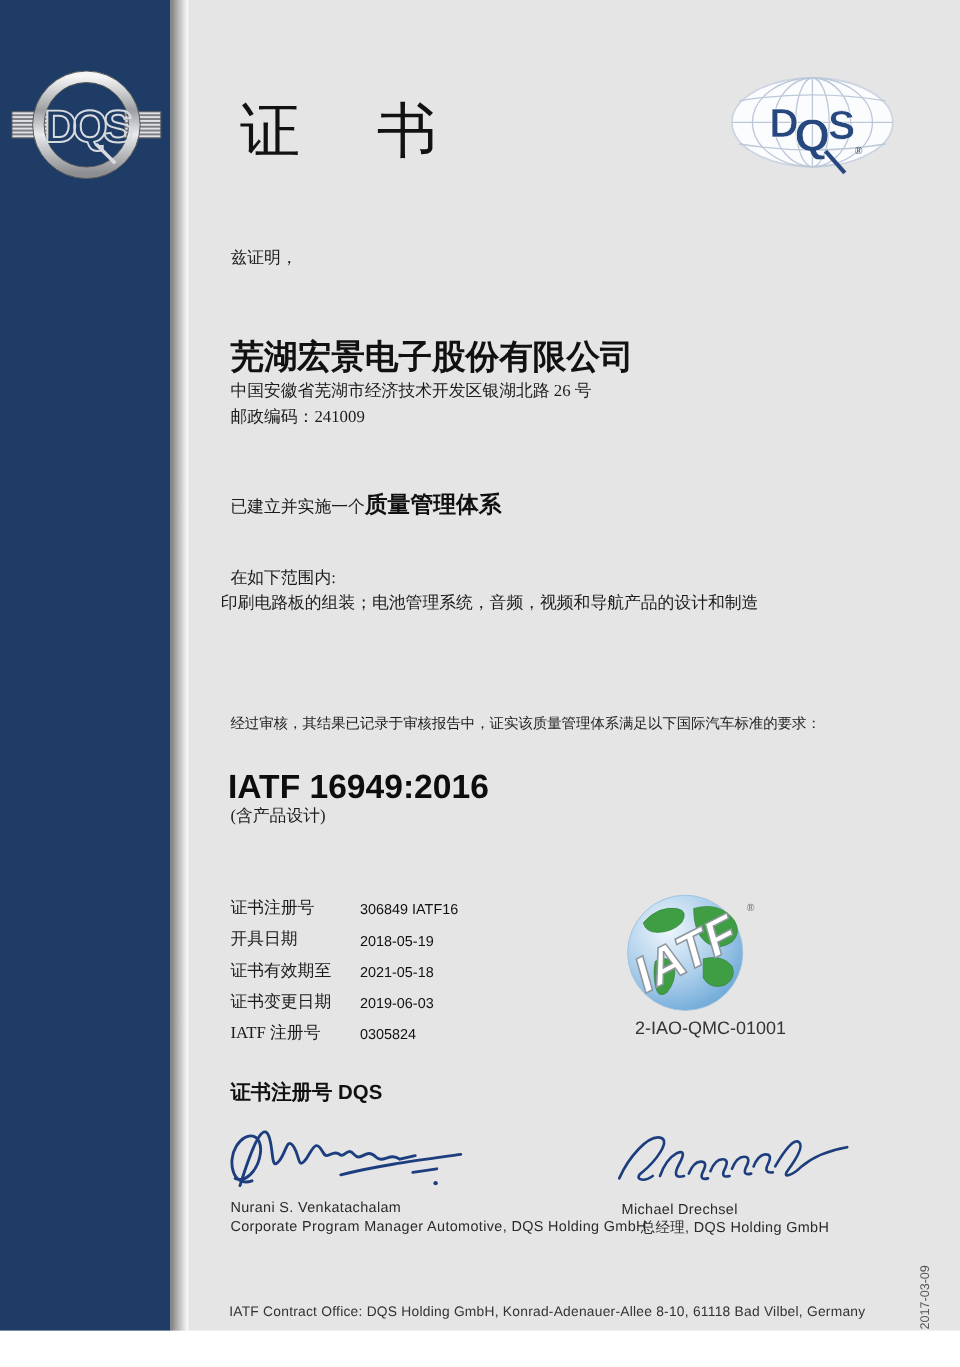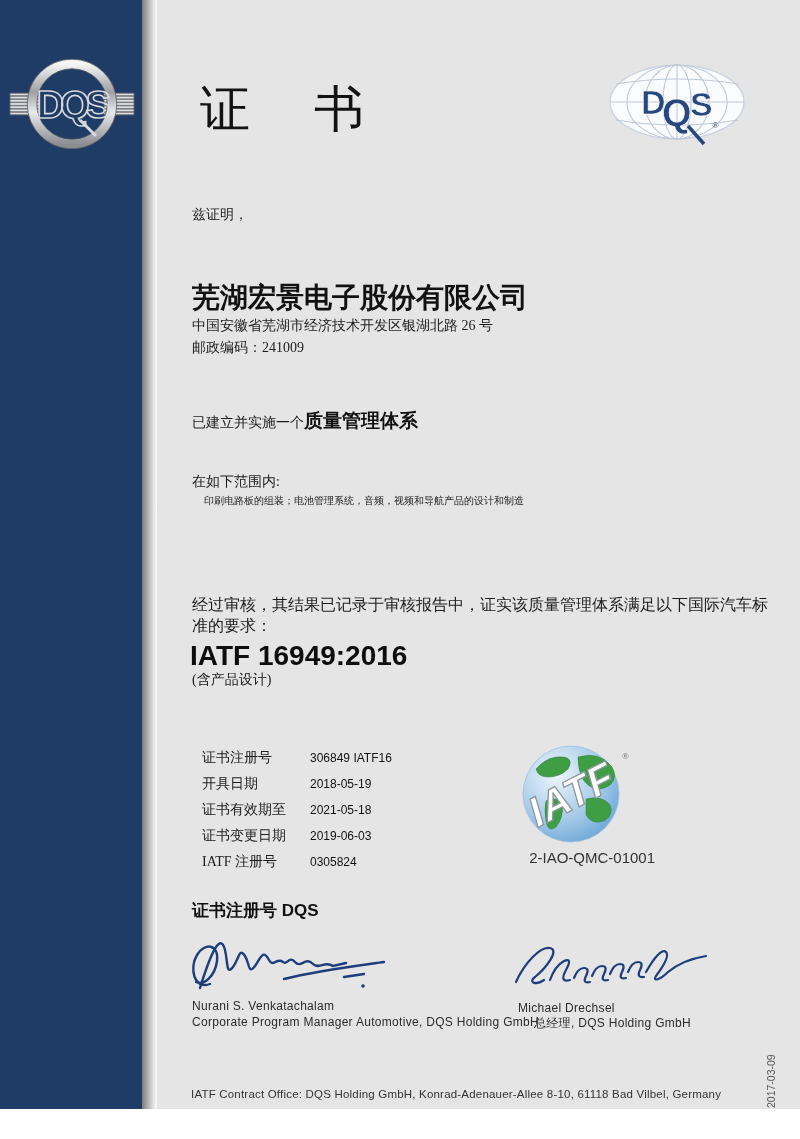--- a/index.html
+++ b/index.html
@@ -14,27 +14,27 @@
   .cert-title{position:absolute;left:200px;top:76px;font-size:50px;letter-spacing:7px;color:#121212;}
   .dqs-globe{position:absolute;left:606px;top:56px;}
   .intro{position:absolute;left:192px;top:206px;font-size:14px;}
   .company-name{position:absolute;left:192px;top:279px;font-size:28px;font-weight:bold;
     font-family:"Liberation Sans",sans-serif;color:#111;}
   .addr1{position:absolute;left:192px;top:317px;font-size:14px;}
   .addr2{position:absolute;left:192px;top:339px;font-size:14px;}
   .statement{position:absolute;left:192px;top:408px;font-size:14px;}
   .statement b{font-family:"Liberation Sans",sans-serif;font-size:19px;color:#111;}
   .scope-label{position:absolute;left:192px;top:473px;font-size:14px;}
-  .scope-text{position:absolute;left:204px;top:494px;font-size:10px;width:580px;}
-  .audit{position:absolute;left:192px;top:595px;font-size:16px;width:590px;}
+  .scope-text{position:absolute;left:184px;top:494px;font-size:14px;width:580px;}
+  .audit{position:absolute;left:192px;top:595px;font-size:12px;width:590px;}
   .standard{position:absolute;left:190px;top:640px;font-size:28px;font-weight:bold;
     font-family:"Liberation Sans",sans-serif;color:#0d0d0d;}
   .standard-note{position:absolute;left:192px;top:671px;font-size:14px;}
   .details{position:absolute;left:192px;top:750px;}
-  .detail-row{display:flex;margin-bottom:10px;line-height:16px;margin-left:10px;}
+  .detail-row{display:flex;margin-bottom:10px;line-height:16px;}
   .detail-label{width:108px;font-size:14px;}
   .detail-value{font-size:12px;font-family:"Liberation Sans",sans-serif;color:#111;}
   .iatf-globe{position:absolute;left:518px;top:743px;}
   .iatf-code{position:absolute;left:515px;top:849px;width:140px;text-align:right;
     font-size:15px;font-family:"Liberation Sans",sans-serif;color:#333;}
   .on-behalf{position:absolute;left:192px;top:899px;font-size:17px;font-weight:bold;
     font-family:"Liberation Sans",sans-serif;color:#111;}
   .sig1{position:absolute;left:186px;top:928px;}
   .sig2{position:absolute;left:508px;top:936px;}
   .sig-name{position:absolute;font-size:12px;font-family:"Liberation Sans",sans-serif;color:#2b2b2b;letter-spacing:.3px;}

